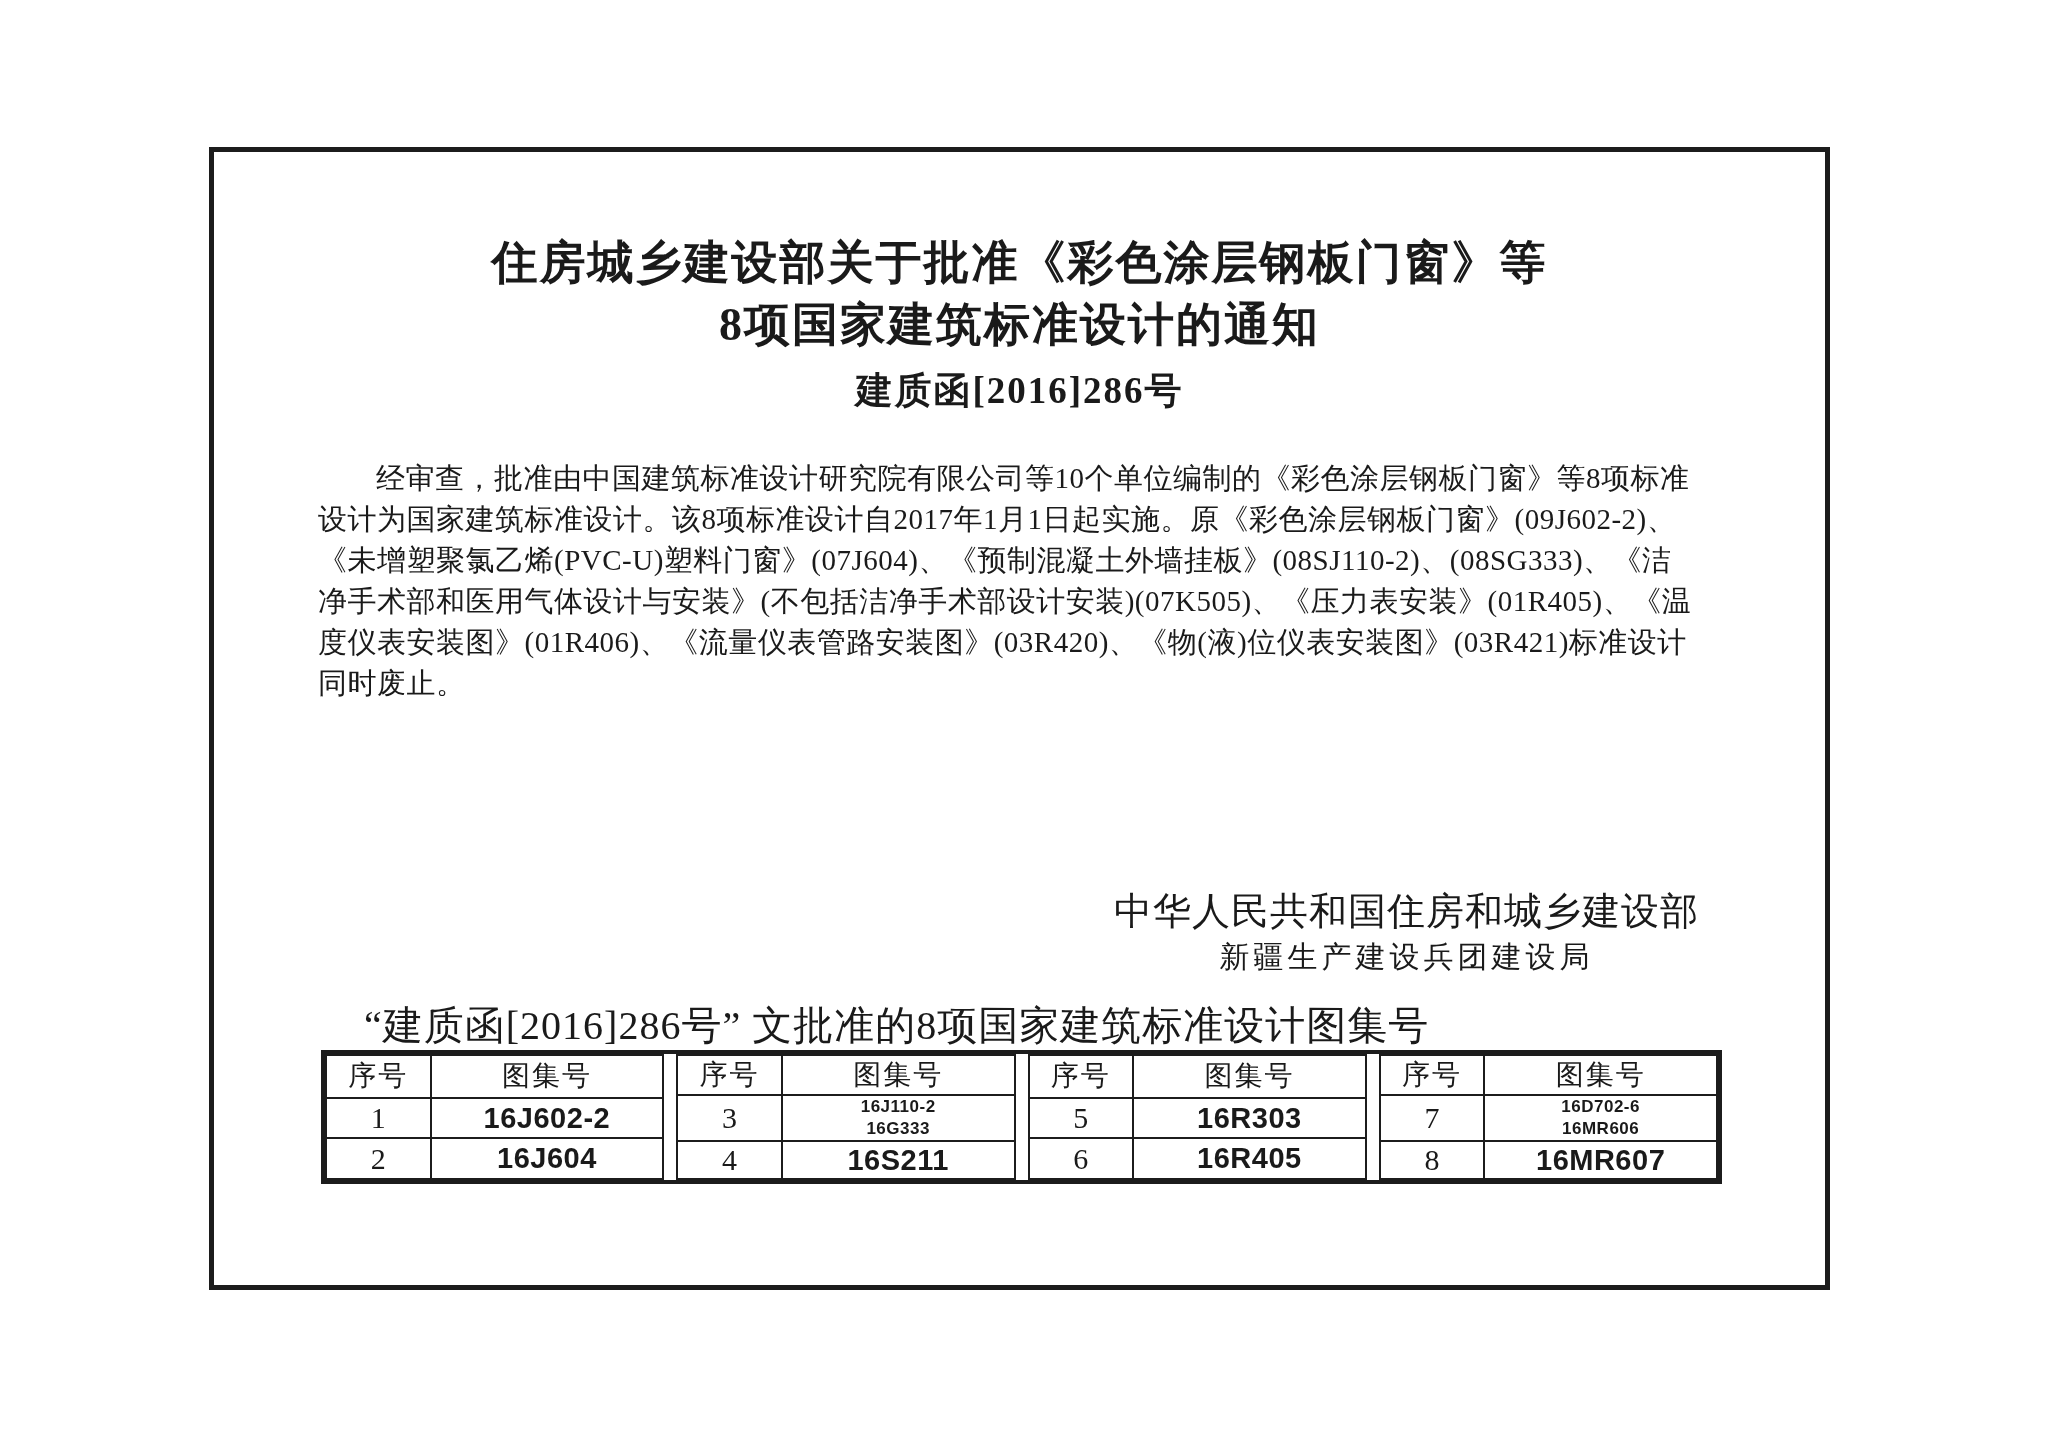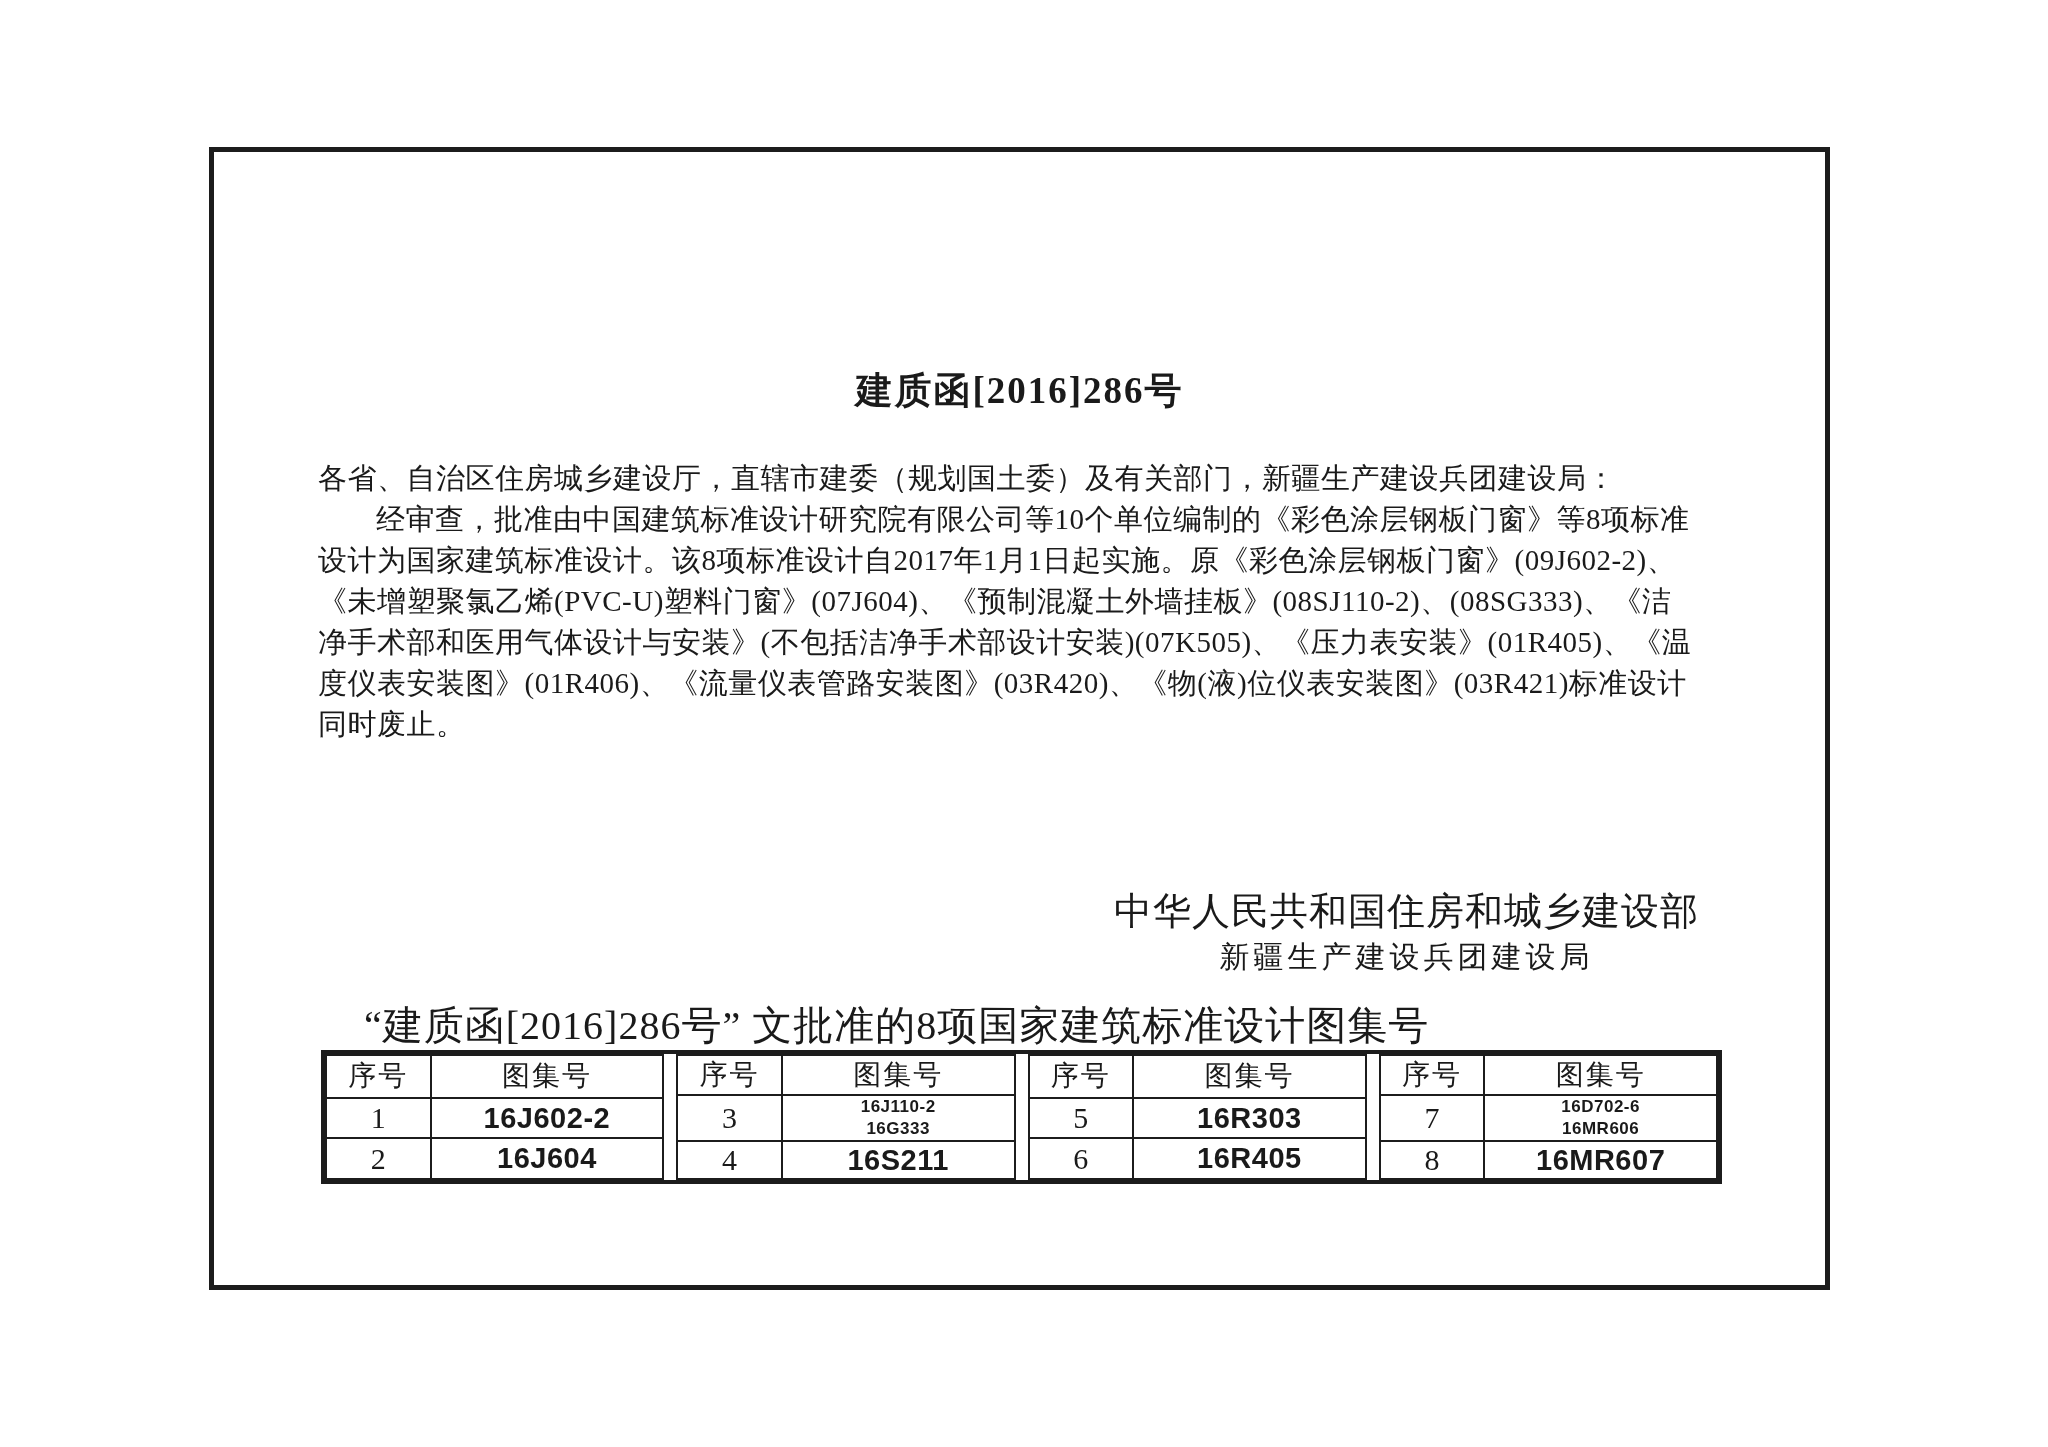--- a/index.html
+++ b/index.html
@@ -118,25 +118,28 @@
     letter-spacing: 0.5px;
   }
   table.grp td.code .stack { font-size: 17px; line-height: 22px; }
 </style>
 </head>
 <body>
 
 <div class="canvas">
   <div class="page-border">
 
+    <div class="title">
+      <div>住房城乡建设部关于批准《彩色涂层钢板门窗》等</div>
+      <div>8项国家建筑标准设计的通知</div>
+    </div>
 
     <div class="doc-number">建质函[2016]286号</div>
 
     <div class="body-text">
-      <div class="body-line">各省、自治区住房城乡建设厅，直辖市建委（规划国土委）及有关部门，新疆生产建设兵团建设局：</div>
       <div class="body-line indent">经审查，批准由中国建筑标准设计研究院有限公司等10个单位编制的《彩色涂层钢板门窗》等8项标准</div>
       <div class="body-line">设计为国家建筑标准设计。该8项标准设计自2017年1月1日起实施。原《彩色涂层钢板门窗》(09J602-2)、</div>
       <div class="body-line">《未增塑聚氯乙烯(PVC-U)塑料门窗》(07J604)、《预制混凝土外墙挂板》(08SJ110-2)、(08SG333)、《洁</div>
       <div class="body-line">净手术部和医用气体设计与安装》(不包括洁净手术部设计安装)(07K505)、《压力表安装》(01R405)、《温</div>
       <div class="body-line">度仪表安装图》(01R406)、《流量仪表管路安装图》(03R420)、《物(液)位仪表安装图》(03R421)标准设计</div>
       <div class="body-line">同时废止。</div>
     </div>
 
     <div class="signature-block">
       <div class="signature-name">中华人民共和国住房和城乡建设部</div>

